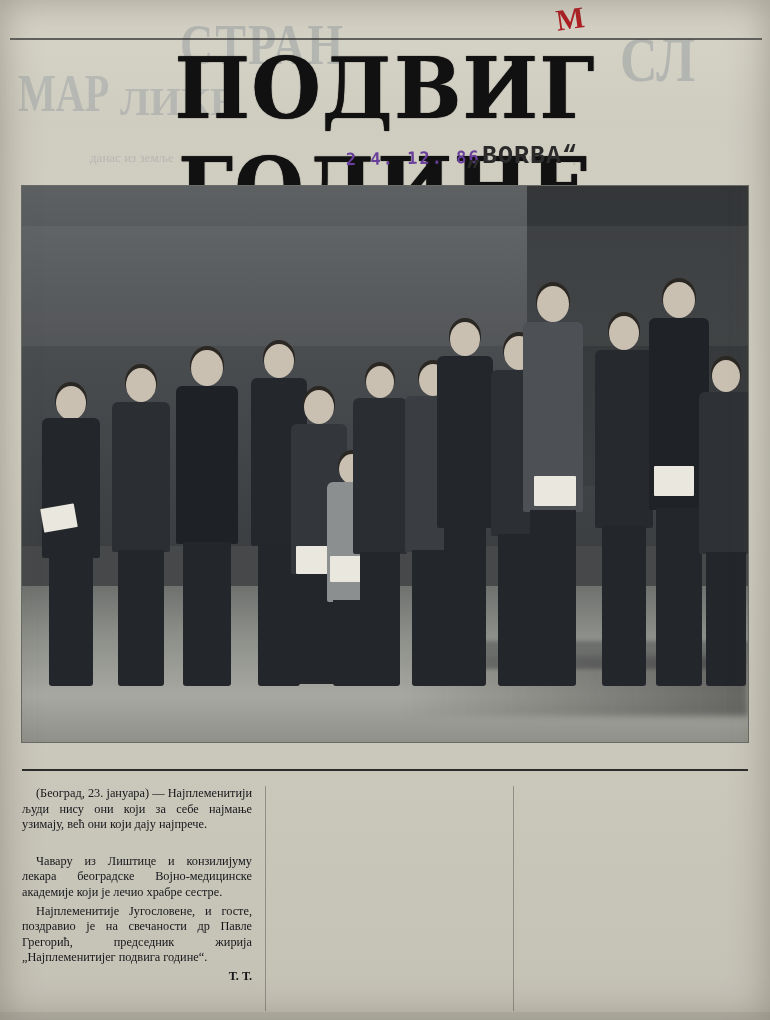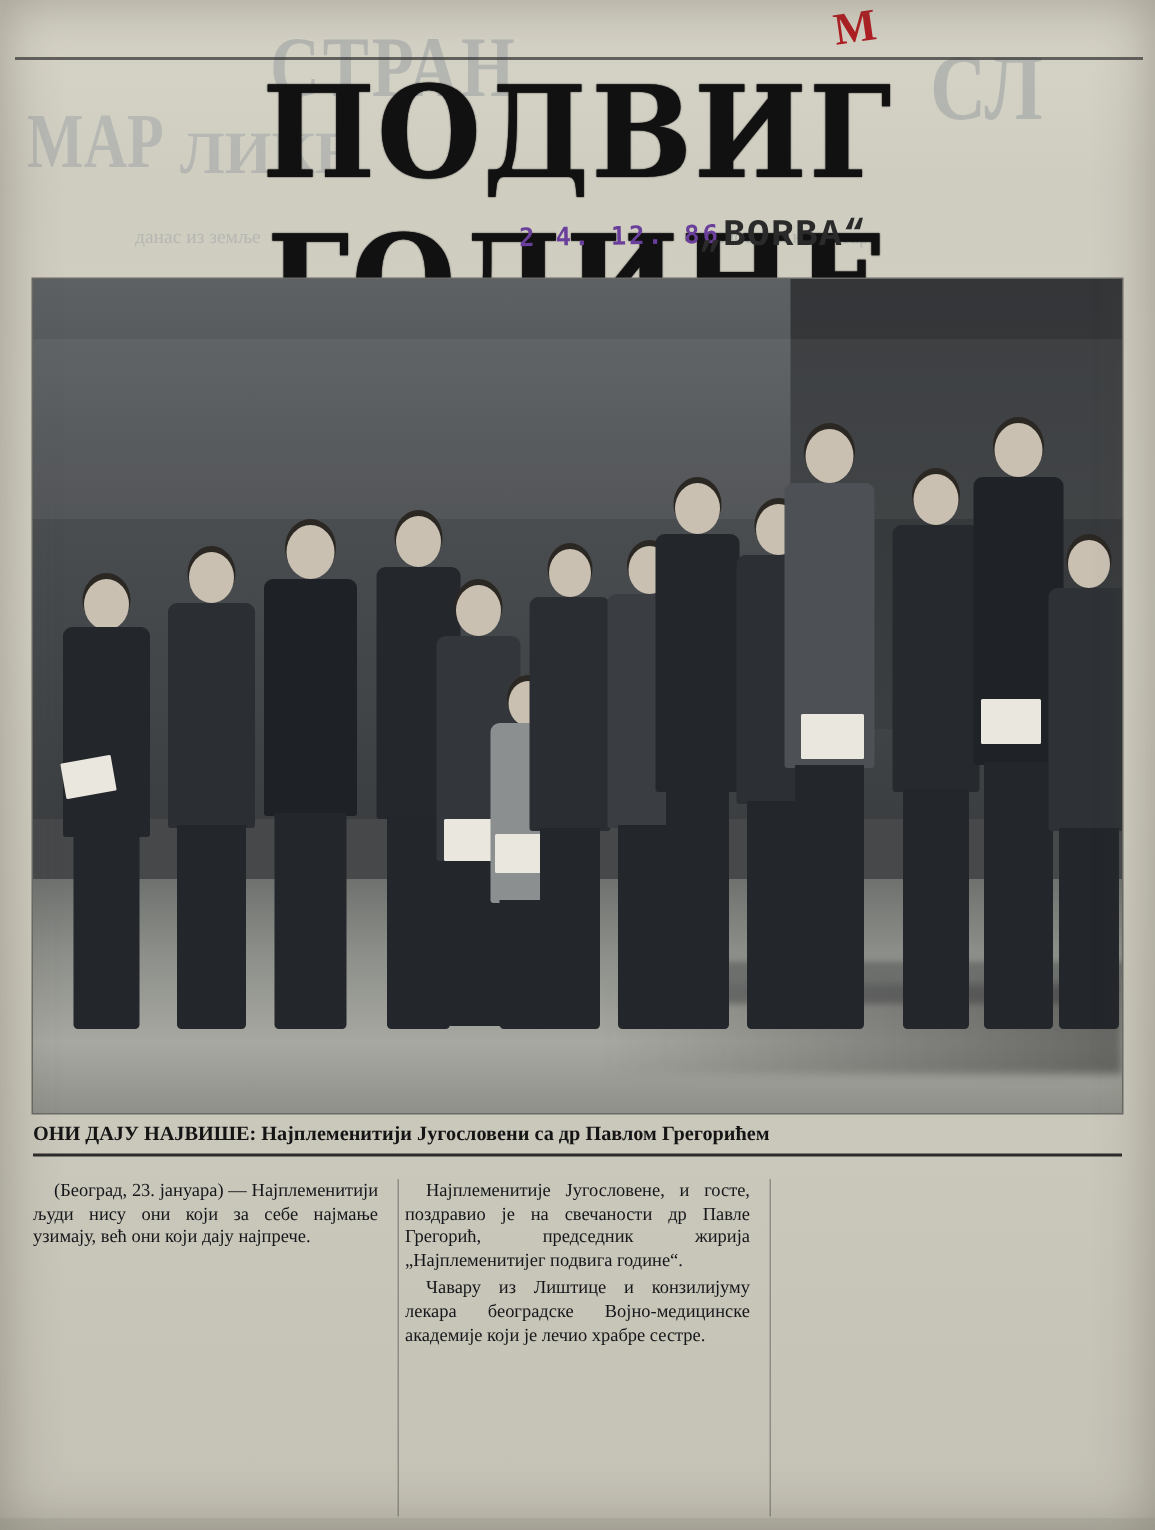--- a/index.html
+++ b/index.html
@@ -139,21 +139,21 @@
     position:absolute;left:22px;top:748px;width:726px;
     font-family:"Liberation Serif", serif;
     font-size:13.5px;font-weight:bold;color:#141414;white-space:nowrap;
   }
   .caption-rule{
     position:absolute;left:22px;top:769px;width:726px;height:2px;background:#2b2b2b;
   }
 
   .columns{
     position:absolute;left:22px;top:786px;width:726px;height:228px;
-    display:flex;gap:18px;
+    display:flex;gap:18px;flex-direction:column;
   }
   .col{
     width:230px;
     font-family:"Liberation Serif", serif;
     font-size:12.3px;
     line-height:15.6px;
     color:#15171a;
     text-align:justify;
     text-justify:inter-word;
     hyphens:auto;
@@ -277,30 +277,30 @@
       <div class="legs" style="top:152px;width:46px;height:178px;"></div>
       <div class="paper" style="left:6px;top:110px;width:40px;height:30px;"></div>
     </div>
     <div class="person" style="left:676px;width:56px;height:300px;">
       <div class="head" style="top:-26px;width:28px;height:32px;"></div>
       <div class="body" style="top:6px;width:54px;height:162px;background:#2e3236;"></div>
       <div class="legs" style="top:166px;width:40px;height:134px;"></div>
     </div>
   </div>
 
-  <div class="caption">ОНИ ДАЈУ НАЈВИШЕ: Најплеменитији Југословени са др Павлом Грегорићем</div>
   <div class="caption-rule"></div>
 
   <div class="columns">
     <div class="col">
       <p>(Београд, 23. јануара) — Најплеменитији људи нису они који за себе најмање узимају, већ они који дају најпрече.</p>
     </div>
     <div class="col">
+      <p>Чавару из Лиштице и конзилијуму лекара београдске Војно-медицинске академије који је лечио храбре сестре.</p>
       <p>Најплеменитије Југословене, и госте, поздравио је на свечаности др Павле Грегорић, председник жирија „Најплеменитијег подвига године“.</p>
-      <p>Чавару из Лиштице и конзилијуму лекара београдске Војно-медицинске академије који је лечио храбре сестре.</p>
+      <p class="sig">Т. Т.</p>
     </div>
   </div>
   <div class="vrule" style="left:265px;"></div>
   <div class="vrule" style="left:513px;"></div>
 
   <div class="tornedge"></div>
   <div class="crease"></div>
   <div class="edge-shadow"></div>
 </div>
 

